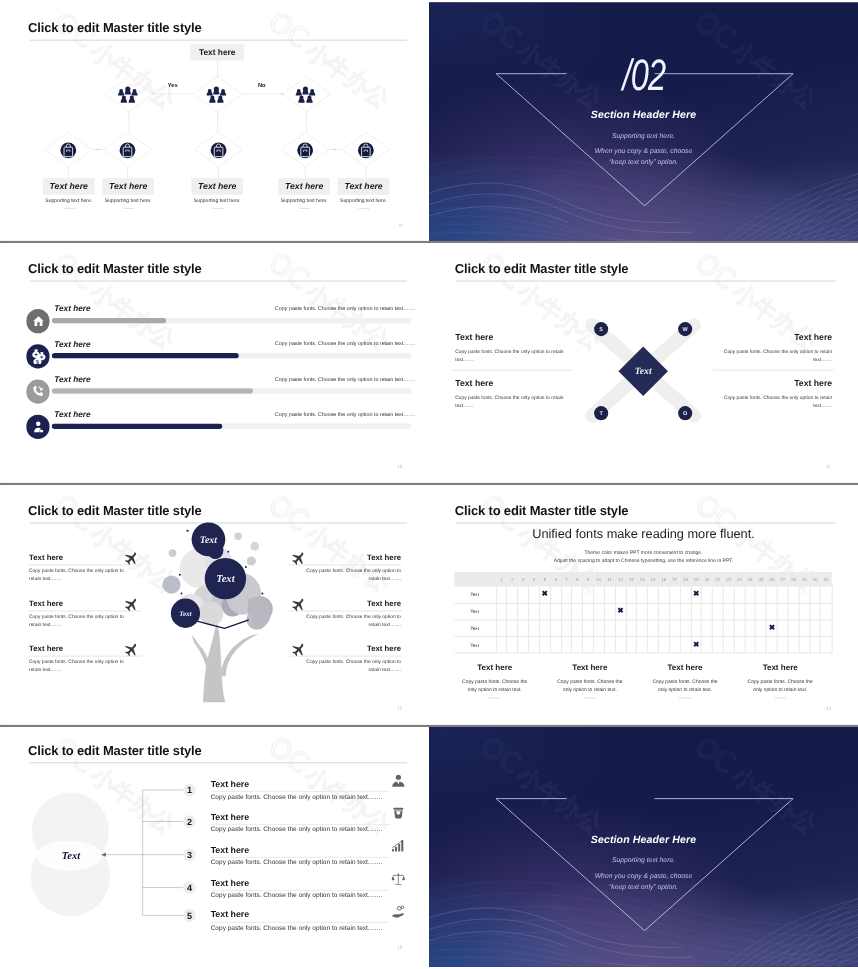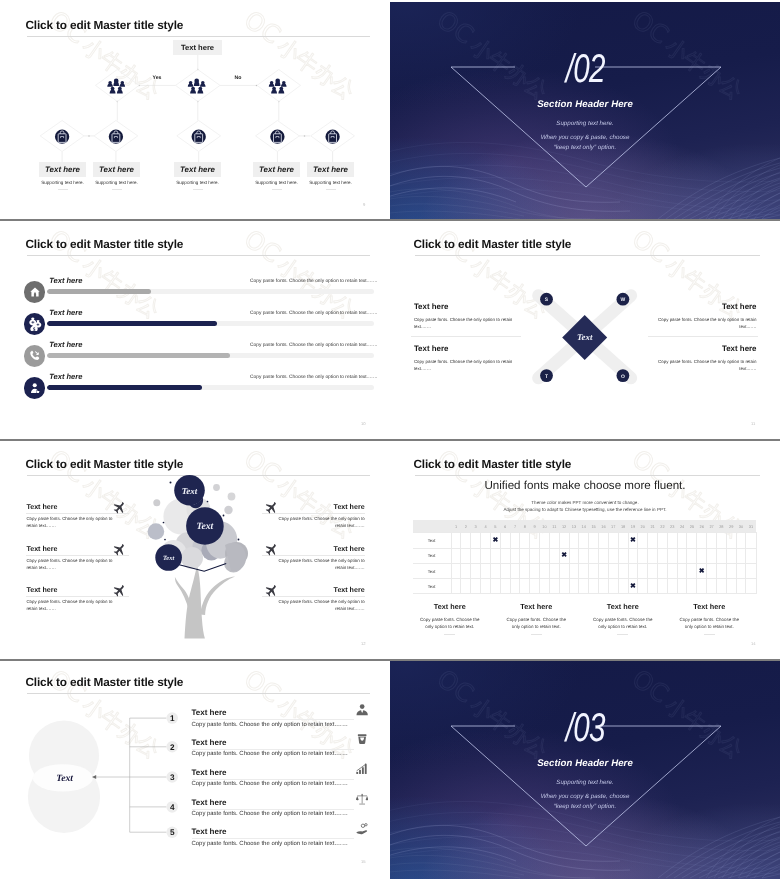--- a/index.html
+++ b/index.html
@@ -621,21 +621,21 @@
     </div>
   </div>
 
   <div class="cell" style="left:390px;top:441px;width:390px;height:217px;">
     <div class="slide">
       <svg class="wm" viewBox="0 0 390 217">
           <rect width="390" height="217" fill="url(#wmpat)"></rect>
         </svg>
       <div class="mtitle" style="left:23.5px;top:16px;">Click to edit Master title style</div>
       <div class="trule" style="left:25px;top:34px;width:345px;"></div>
-      <div class="s6head">Unified fonts make choose more fluent.</div>
+      <div class="s6head">Unified fonts make reading more fluent.</div>
       <div class="s6sub">
         <div>Theme color makes PPT more convenient to change.</div>
         <div>Adjust the spacing to adapt to Chinese typesetting, use the reference line in PPT.</div>
       </div>
       <table class="s6tab">
         <thead>
           <tr>
             <th class="s6lab"></th>
           <th>1</th>
               <th>2</th>
@@ -1037,21 +1037,20 @@
       <svg class="wm" viewBox="0 0 390 218" style="opacity:0.55">
         <rect width="390" height="218" fill="url(#wmpatdark)"></rect>
       </svg>
       <svg class="sectri" viewBox="0 0 390 218" style="position:absolute;left:0;top:0;width:390px;height:218px;">
         <g fill="none" stroke="#c6cdf0" stroke-width="0.9" stroke-opacity="0.85">
           <path d="M61 65 L125 65"></path>
           <path d="M205 65 L331 65"></path>
           <path d="M61 65 L196 185 L331 65"></path>
         </g>
       </svg>
-      <div class="secnum"><span>/03</span></div>
       <div class="sechdr">Section Header Here</div>
       <div class="secsub1">Supporting text here.</div>
       <div class="secsub2">
         <div>When you copy &amp; paste, choose</div>
         <div>“keep text only” option.</div>
       </div>
     </div>
   </div>
 
 </div>

